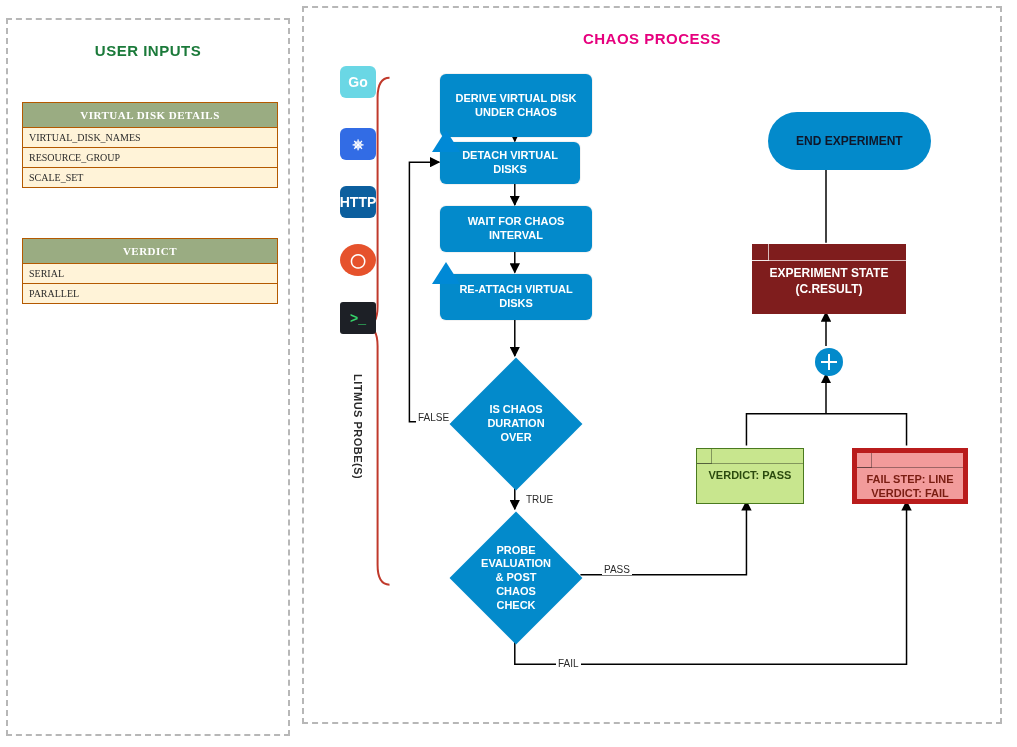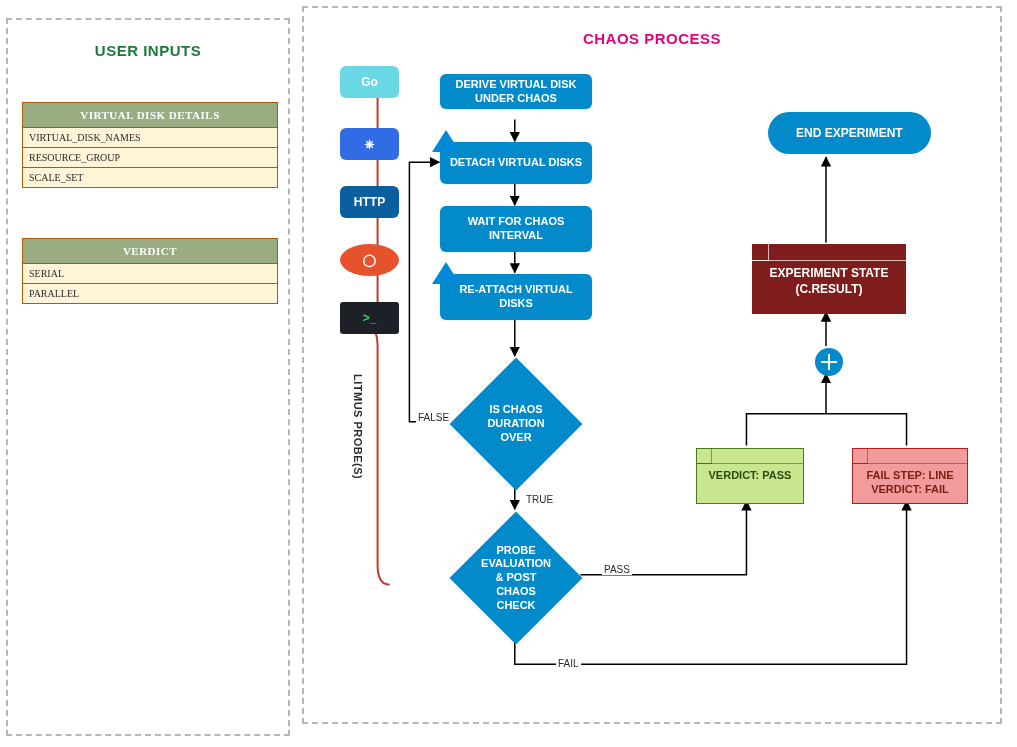--- a/index.html
+++ b/index.html
@@ -93,25 +93,25 @@
     font-weight: 700;
     font-size: 11px;
     text-align: center;
     line-height: 1.25;
     padding: 16px;
   }
 
   .pill {
     position: absolute;
     background: #038acb;
-    color: #ffffff;
+    color: #0f172a;
     font-weight: 700;
     font-size: 12px;
     border-radius: 999px;
-    padding: 14px 28px;
+    padding: 22px 28px;
     text-align: center;
   }
 
   .result-box {
     position: absolute;
     background: #7f1d1d;
     color: #fff;
     font-weight: 700;
     font-size: 12px;
     text-align: center;
@@ -149,21 +149,21 @@
     border-right: 1px solid rgba(0,0,0,.35);
     border-bottom: 1px solid rgba(0,0,0,.35);
   }
   .proc-box::after {
     content: "";
     position: absolute;
     left: 0; right: 0; top: 14px;
     border-top: 1px solid rgba(0,0,0,.35);
   }
   .proc-pass { background:#c8e68e; border:1px solid #4a7a1f; color:#2b4a0e; }
-  .proc-fail { background:#f29b9b; border:1px solid #b91c1c; color:#7a1d12; }
+  .proc-fail { background:#f29b9b; border:5px solid #b91c1c; color:#7a1d12; }
 
   .sum-circle {
     position: absolute;
     width: 28px; height: 28px;
     border-radius: 50%;
     background: #038acb;
     display:flex; align-items:center; justify-content:center;
   }
   .sum-circle::before, .sum-circle::after {
     content:""; position:absolute; background:#fff;
@@ -187,23 +187,23 @@
     font-size:10px;
     font-weight:400;
     color:#2b2b2b;
     background:#fff;
     padding:0 2px;
   }
 
   
   .techicon {
     position:absolute;
-    width:59px; height:32px;
+    width:36px; height:32px;
     display:flex; align-items:center; justify-content:center;
-    color:#fff; font-size:12px; font-weight:700;
+    color:#fff; font-size:14px; font-weight:700;
     border-radius:4px;
   }
 
   
   svg.edges {
     position:absolute; left:0; top:0; width:100%; height:100%;
     pointer-events:none;
   }
 </style>
 </head>
@@ -261,22 +261,22 @@
   </svg>
 
   <div class="techicon" style="left: 36px; top: 58px; border-radius: 6px; background: rgb(106, 215, 229);">Go</div>
   <div class="techicon" style="left: 36px; top: 120px; border-radius: 6px; background: rgb(50, 108, 229);">⎈</div>
   <div class="techicon" style="left: 36px; top: 178px; border-radius: 6px; background: rgb(12, 95, 158);">HTTP</div>
   <div class="techicon" style="left: 36px; top: 236px; border-radius: 50%; background: rgb(230, 82, 44);">◯</div>
   <div class="techicon" style="left: 36px; top: 294px; border-radius: 3px; background: rgb(29, 32, 38); color: rgb(53, 212, 106);">&gt;_</div>
 
   <div class="vlabel" style="left:48px; top:366px">LITMUS PROBE(S)</div>
 
-  <div class="flow-box" style="left:136px; top:66px;  width:152px; height:35px">DERIVE VIRTUAL DISK UNDER CHAOS</div>
-  <div class="flow-box" style="left:136px; top:134px; width:152px; height:42px">DETACH VIRTUAL DISKS</div>
+  <div class="flow-box" style="left:136px; top:66px;  width:152px; height:63px">DERIVE VIRTUAL DISK UNDER CHAOS</div>
+  <div class="flow-box" style="left:136px; top:134px; width:140px; height:42px">DETACH VIRTUAL DISKS</div>
   <div class="flow-box" style="left:136px; top:198px; width:152px; height:46px">WAIT FOR CHAOS INTERVAL</div>
   <div class="flow-box" style="left:136px; top:266px; width:152px; height:46px">RE-ATTACH VIRTUAL DISKS</div>
 
   <div style="position:absolute; left:128px; top:122px; width:0; height:0; border-left:14px solid transparent; border-right:14px solid transparent; border-bottom:22px solid #0089d6"></div>
   <div style="position:absolute; left:128px; top:254px; width:0; height:0; border-left:14px solid transparent; border-right:14px solid transparent; border-bottom:22px solid #0089d6"></div>
 
   <div style="position:absolute; left:146px; top:350px; width:132px; height:132px">
     <div class="diamond" style="left:19px; top:19px; width:94px; height:94px">
         <span>IS CHAOS DURATION OVER</span>
       </div>

